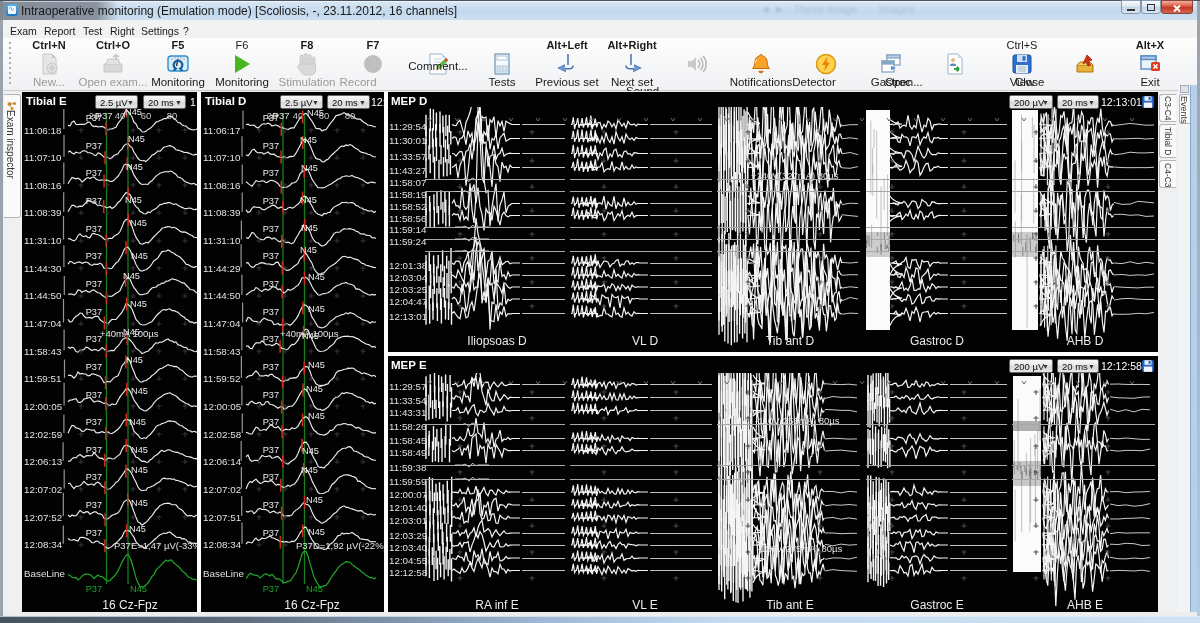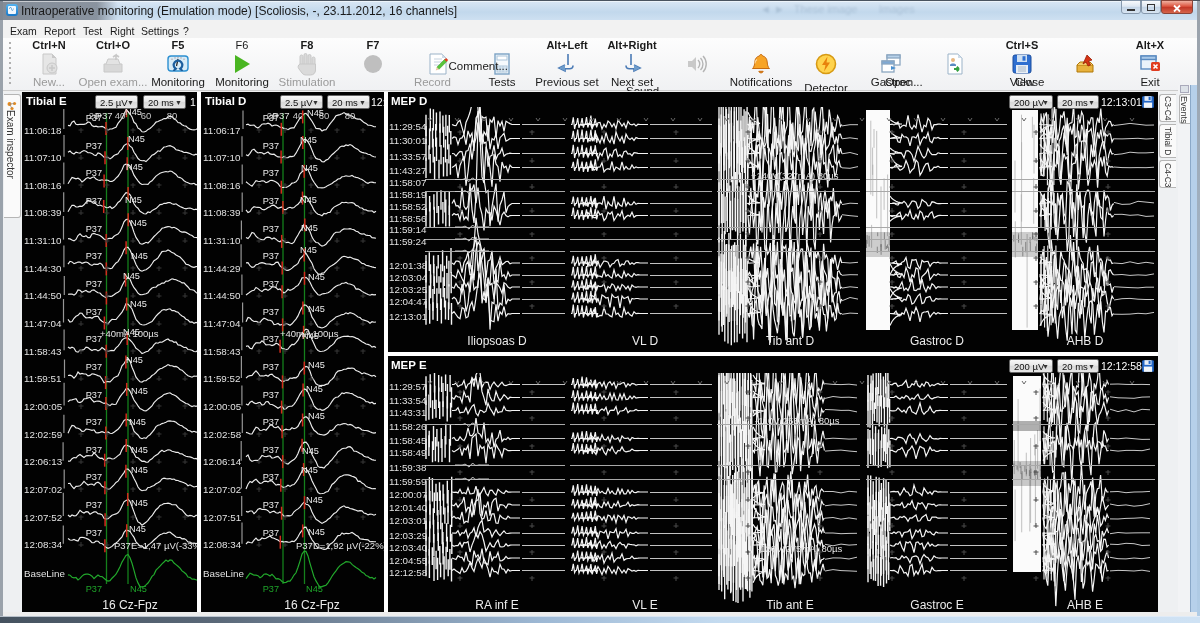--- a/index.html
+++ b/index.html
@@ -135,42 +135,42 @@
         <rect x="3" y="4" width="15" height="13" fill="#eaf2fa" stroke="#5a8ac0" stroke-width="1.4"></rect>
         <rect x="3" y="4" width="15" height="3.5" fill="#a8c8e8" stroke="#5a8ac0" stroke-width="1.4"></rect>
         <rect x="13" y="10" width="9" height="9" rx="1.5" fill="#e03c20"></rect>
         <path d="M15.5 12.5l4 4m0-4l-4 4" stroke="#fff" stroke-width="1.6"></path>
       </svg></div>
 <div style="position:absolute;left:-24px;top:38px;width:140px;text-align:center;font-size:11.5px;color:#9a9a9a">New...</div>
 <div style="position:absolute;left:40px;top:38px;width:140px;text-align:center;font-size:11.5px;color:#9a9a9a">Open exam...</div>
 <div style="position:absolute;left:105px;top:38px;width:140px;text-align:center;font-size:11.5px;color:#1a1a1a">Monitoring</div>
 <div style="position:absolute;left:169px;top:38px;width:140px;text-align:center;font-size:11.5px;color:#1a1a1a">Monitoring</div>
 <div style="position:absolute;left:234px;top:38px;width:140px;text-align:center;font-size:11.5px;color:#9a9a9a">Stimulation</div>
-<div style="position:absolute;left:308px;top:38px;width:140px;text-align:right;font-size:11.5px;color:#9a9a9a">Record</div>
-<div style="position:absolute;left:365px;top:22px;width:140px;text-align:right;font-size:11.5px;color:#1a1a1a">Comment...</div>
+<div style="position:absolute;left:285px;top:38px;width:140px;text-align:center;font-size:11.5px;color:#9a9a9a">Record</div>
+<div style="position:absolute;left:365px;top:22px;width:140px;text-align:center;font-size:11.5px;color:#1a1a1a">Comment...</div>
 <div style="position:absolute;left:429px;top:38px;width:140px;text-align:center;font-size:11.5px;color:#1a1a1a">Tests</div>
 <div style="position:absolute;left:494px;top:38px;width:140px;text-align:center;font-size:11.5px;color:#1a1a1a">Previous set</div>
 <div style="position:absolute;left:559px;top:38px;width:140px;text-align:center;font-size:11.5px;color:#1a1a1a">Next set</div>
 <div style="position:absolute;left:623px;top:47px;width:140px;text-align:left;font-size:11.5px;color:#1a1a1a">Sound</div>
 <div style="position:absolute;left:688px;top:38px;width:140px;text-align:center;font-size:11.5px;color:#1a1a1a">Notifications</div>
-<div style="position:absolute;left:753px;top:44px;width:140px;text-align:center;font-size:11.5px;color:#1a1a1a">Detector</div>
+<div style="position:absolute;left:753px;top:38px;width:116px;text-align:center;font-size:11.5px;color:#1a1a1a">Detector</div>
 <div style="position:absolute;left:818px;top:38px;width:140px;text-align:center;font-size:11.5px;color:#1a1a1a">Gastroc</div>
 <div style="position:absolute;left:882px;top:38px;width:140px;text-align:left;font-size:11.5px;color:#1a1a1a">Open...</div>
 <div style="position:absolute;left:949px;top:38px;width:140px;text-align:center;font-size:11.5px;color:#1a1a1a">View</div>
 <div style="position:absolute;left:1012px;top:38px;width:140px;text-align:left;font-size:11.5px;color:#1a1a1a">Close</div>
 <div style="position:absolute;left:1077px;top:38px;width:140px;text-align:center;font-size:11.5px;color:#1a1a1a">Exit</div>
 <div style="position:absolute;left:-14px;top:1px;width:120px;text-align:center;font-size:11px;font-weight:bold;color:#1a1a1a">Ctrl+N</div>
 <div style="position:absolute;left:50px;top:1px;width:120px;text-align:center;font-size:11px;font-weight:bold;color:#1a1a1a">Ctrl+O</div>
 <div style="position:absolute;left:115px;top:1px;width:120px;text-align:center;font-size:11px;font-weight:bold;color:#1a1a1a">F5</div>
 <div style="position:absolute;left:179px;top:1px;width:120px;text-align:center;font-size:11px;font-weight:normal;color:#1a1a1a">F6</div>
 <div style="position:absolute;left:244px;top:1px;width:120px;text-align:center;font-size:11px;font-weight:bold;color:#1a1a1a">F8</div>
 <div style="position:absolute;left:310px;top:1px;width:120px;text-align:center;font-size:11px;font-weight:bold;color:#1a1a1a">F7</div>
 <div style="position:absolute;left:504px;top:1px;width:120px;text-align:center;font-size:11px;font-weight:bold;color:#1a1a1a">Alt+Left</div>
 <div style="position:absolute;left:569px;top:1px;width:120px;text-align:center;font-size:11px;font-weight:bold;color:#1a1a1a">Alt+Right</div>
-<div style="position:absolute;left:959px;top:1px;width:120px;text-align:center;font-size:11px;font-weight:bold;color:#1a1a1a">Ctrl+S</div>
+<div style="position:absolute;left:959px;top:1px;width:120px;text-align:center;font-size:11px;font-weight:normal;color:#1a1a1a">Ctrl+S</div>
 <div style="position:absolute;left:1087px;top:1px;width:120px;text-align:center;font-size:11px;font-weight:bold;color:#1a1a1a">Alt+X</div>
 </div>
 <div class="abs" style="left:3px;top:91px;width:1187px;height:521px;background:#f0f0f0"></div>
 <div class="abs" style="left:22px;top:92px;width:1136px;height:520px;background:#020202"></div>
 <div class="abs" style="left:197px;top:92px;width:4px;height:520px;background:#fff"></div>
 <div class="abs" style="left:384px;top:92px;width:4px;height:520px;background:#fff"></div>
 <div class="abs" style="left:388px;top:352px;width:770px;height:4px;background:#fff"></div>
 <div class="abs" style="left:3px;top:92px;width:19px;height:520px;background:#eef0f2"></div>
 <div class="abs" style="left:4px;top:94px;width:17px;height:124px;background:#fafafa;border:1px solid #b5b5b5;border-left:none;border-radius:0 3px 3px 0"></div>
 <div class="abs" style="left:7px;top:97px;width:10px;height:10px"><svg width="10" height="10" viewBox="0 0 10 10">

